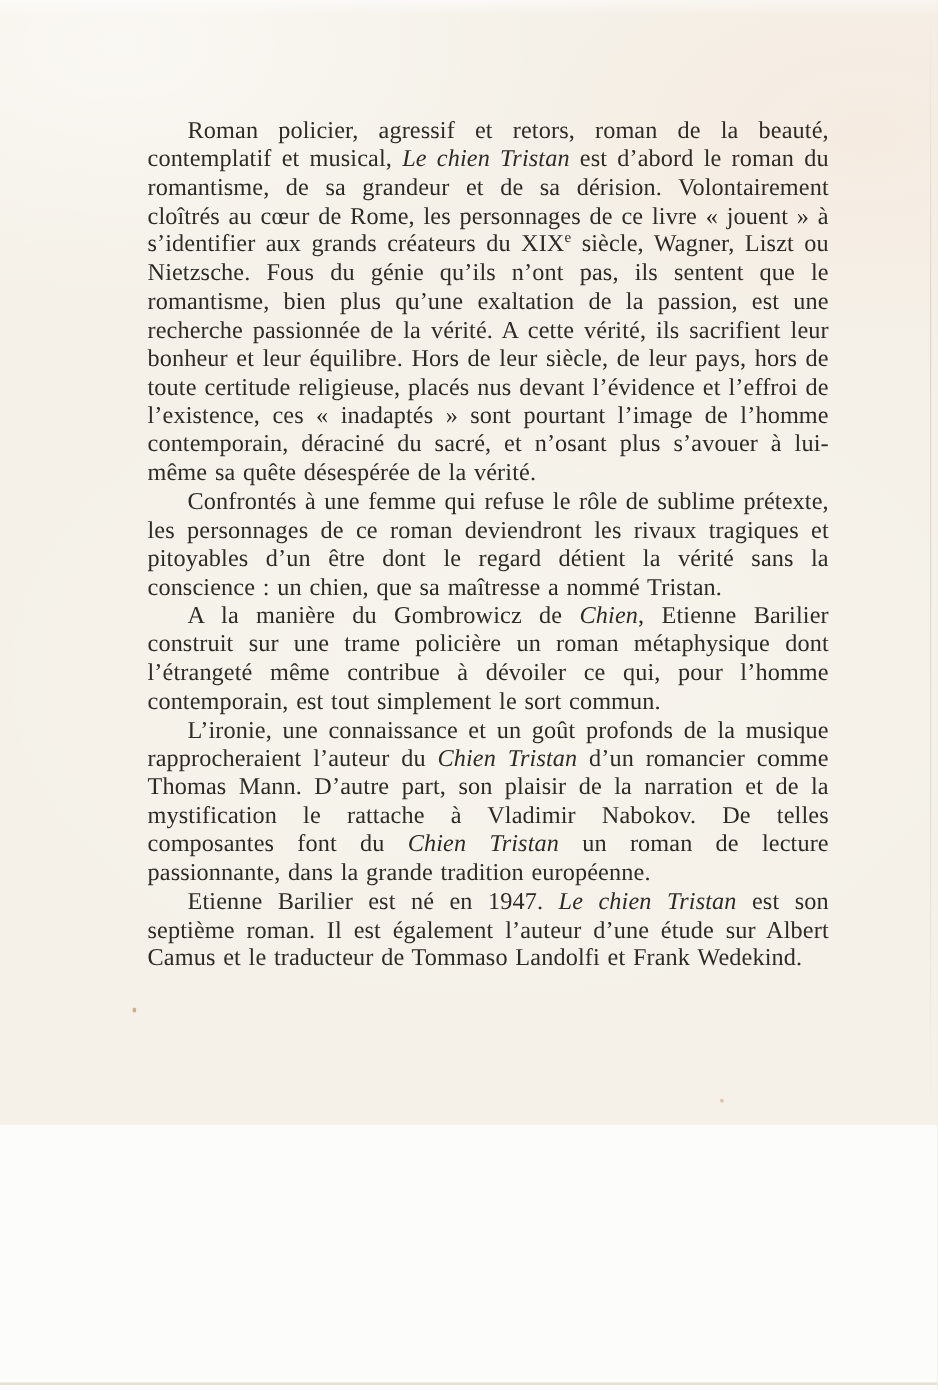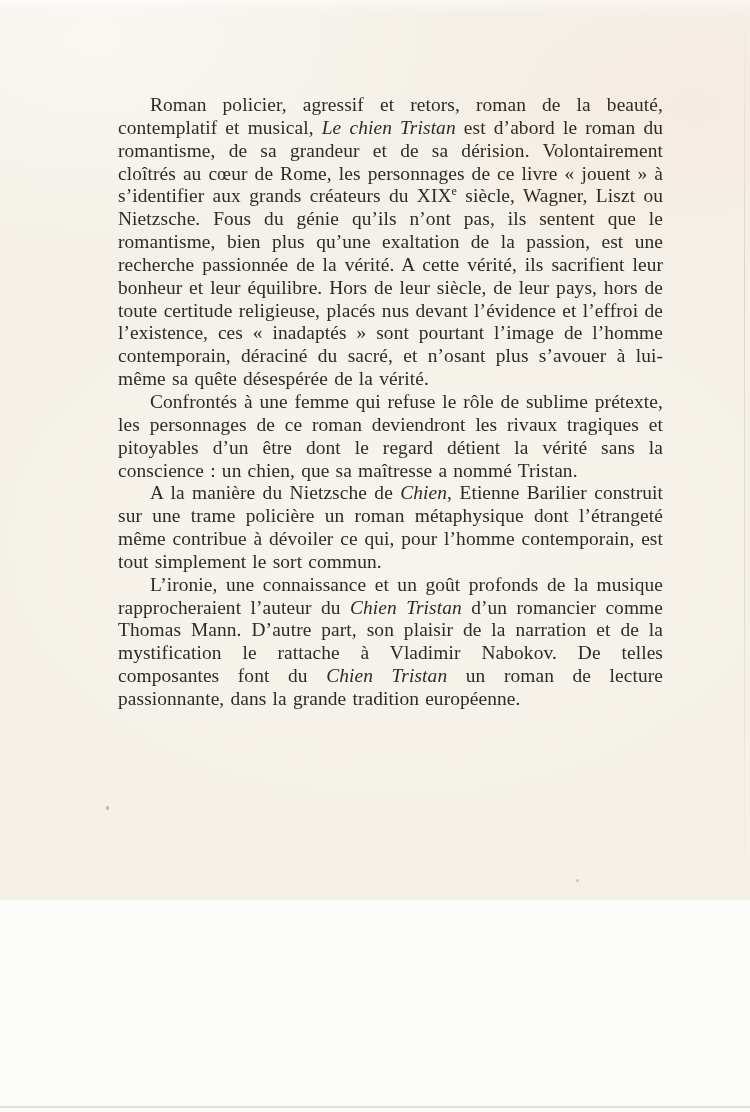--- a/index.html
+++ b/index.html
@@ -74,20 +74,21 @@
 <body>
 
 <div class="stage">
   <div class="paper">
     <div class="crease"></div>
     <div class="speck s1"></div>
     <div class="speck s2"></div>
     <div class="text-block" id="text-block">
         <p class="para"><span class="rn">Roman policier, agressif et retors, roman de la beauté, contemplatif et musical, </span><span class="it">Le chien Tristan</span><span class="rn"> est d’abord le roman du romantisme, de sa grandeur et de sa dérision. Volontairement cloîtrés au cœur de Rome, les personnages de ce livre «&nbsp;jouent&nbsp;» à s’identifier aux grands créateurs du XIX</span><span class="sup">e</span><span class="rn"> siècle, Wagner, Liszt ou Nietzsche. Fous du génie qu’ils n’ont pas, ils sentent que le romantisme, bien plus qu’une exaltation de la passion, est une recherche passionnée de la vérité. A cette vérité, ils sacrifient leur bonheur et leur équilibre. Hors de leur siècle, de leur pays, hors de toute certitude religieuse, placés nus devant l’évidence et l’effroi de l’existence, ces «&nbsp;inadaptés&nbsp;» sont pourtant l’image de l’homme contemporain, déraciné du sacré, et n’osant plus s’avouer à lui-même sa quête désespérée de la vérité.</span></p>
         <p class="para"><span class="rn">Confrontés à une femme qui refuse le rôle de sublime prétexte, les personnages de ce roman deviendront les rivaux tragiques et pitoyables d’un être dont le regard détient la vérité sans la conscience&nbsp;: un chien, que sa maîtresse a nommé Tristan.</span></p>
-        <p class="para"><span class="rn">A la manière du Nietzsche de </span><span class="it">Chien</span><span class="rn">, Etienne Barilier construit sur une trame policière un roman métaphysique dont l’étrangeté même contribue à dévoiler ce qui, pour l’homme contemporain, est tout simplement le sort commun.</span></p>
+        <p class="para"><span class="rn">A la manière du Gombrowicz de </span><span class="it">Chien</span><span class="rn">, Etienne Barilier construit sur une trame policière un roman métaphysique dont l’étrangeté même contribue à dévoiler ce qui, pour l’homme contemporain, est tout simplement le sort commun.</span></p>
         <p class="para"><span class="rn">L’ironie, une connaissance et un goût profonds de la musique rapprocheraient l’auteur du </span><span class="it">Chien Tristan</span><span class="rn"> d’un romancier comme Thomas Mann. D’autre part, son plaisir de la narration et de la mystification le rattache à Vladimir Nabokov. De telles composantes font du </span><span class="it">Chien Tristan</span><span class="rn"> un roman de lecture passionnante, dans la grande tradition européenne.</span></p>
+        <p class="para"><span class="rn">Etienne Barilier est né en 1947. </span><span class="it">Le chien Tristan</span><span class="rn"> est son septième roman. Il est également l’auteur d’une étude sur Albert Camus et le traducteur de Tommaso Landolfi et Frank Wedekind.</span></p>
       </div>
   </div>
   <div class="lower-band">
     <div class="edge-line"></div>
   </div>
 </div>
 
 </body></html>

